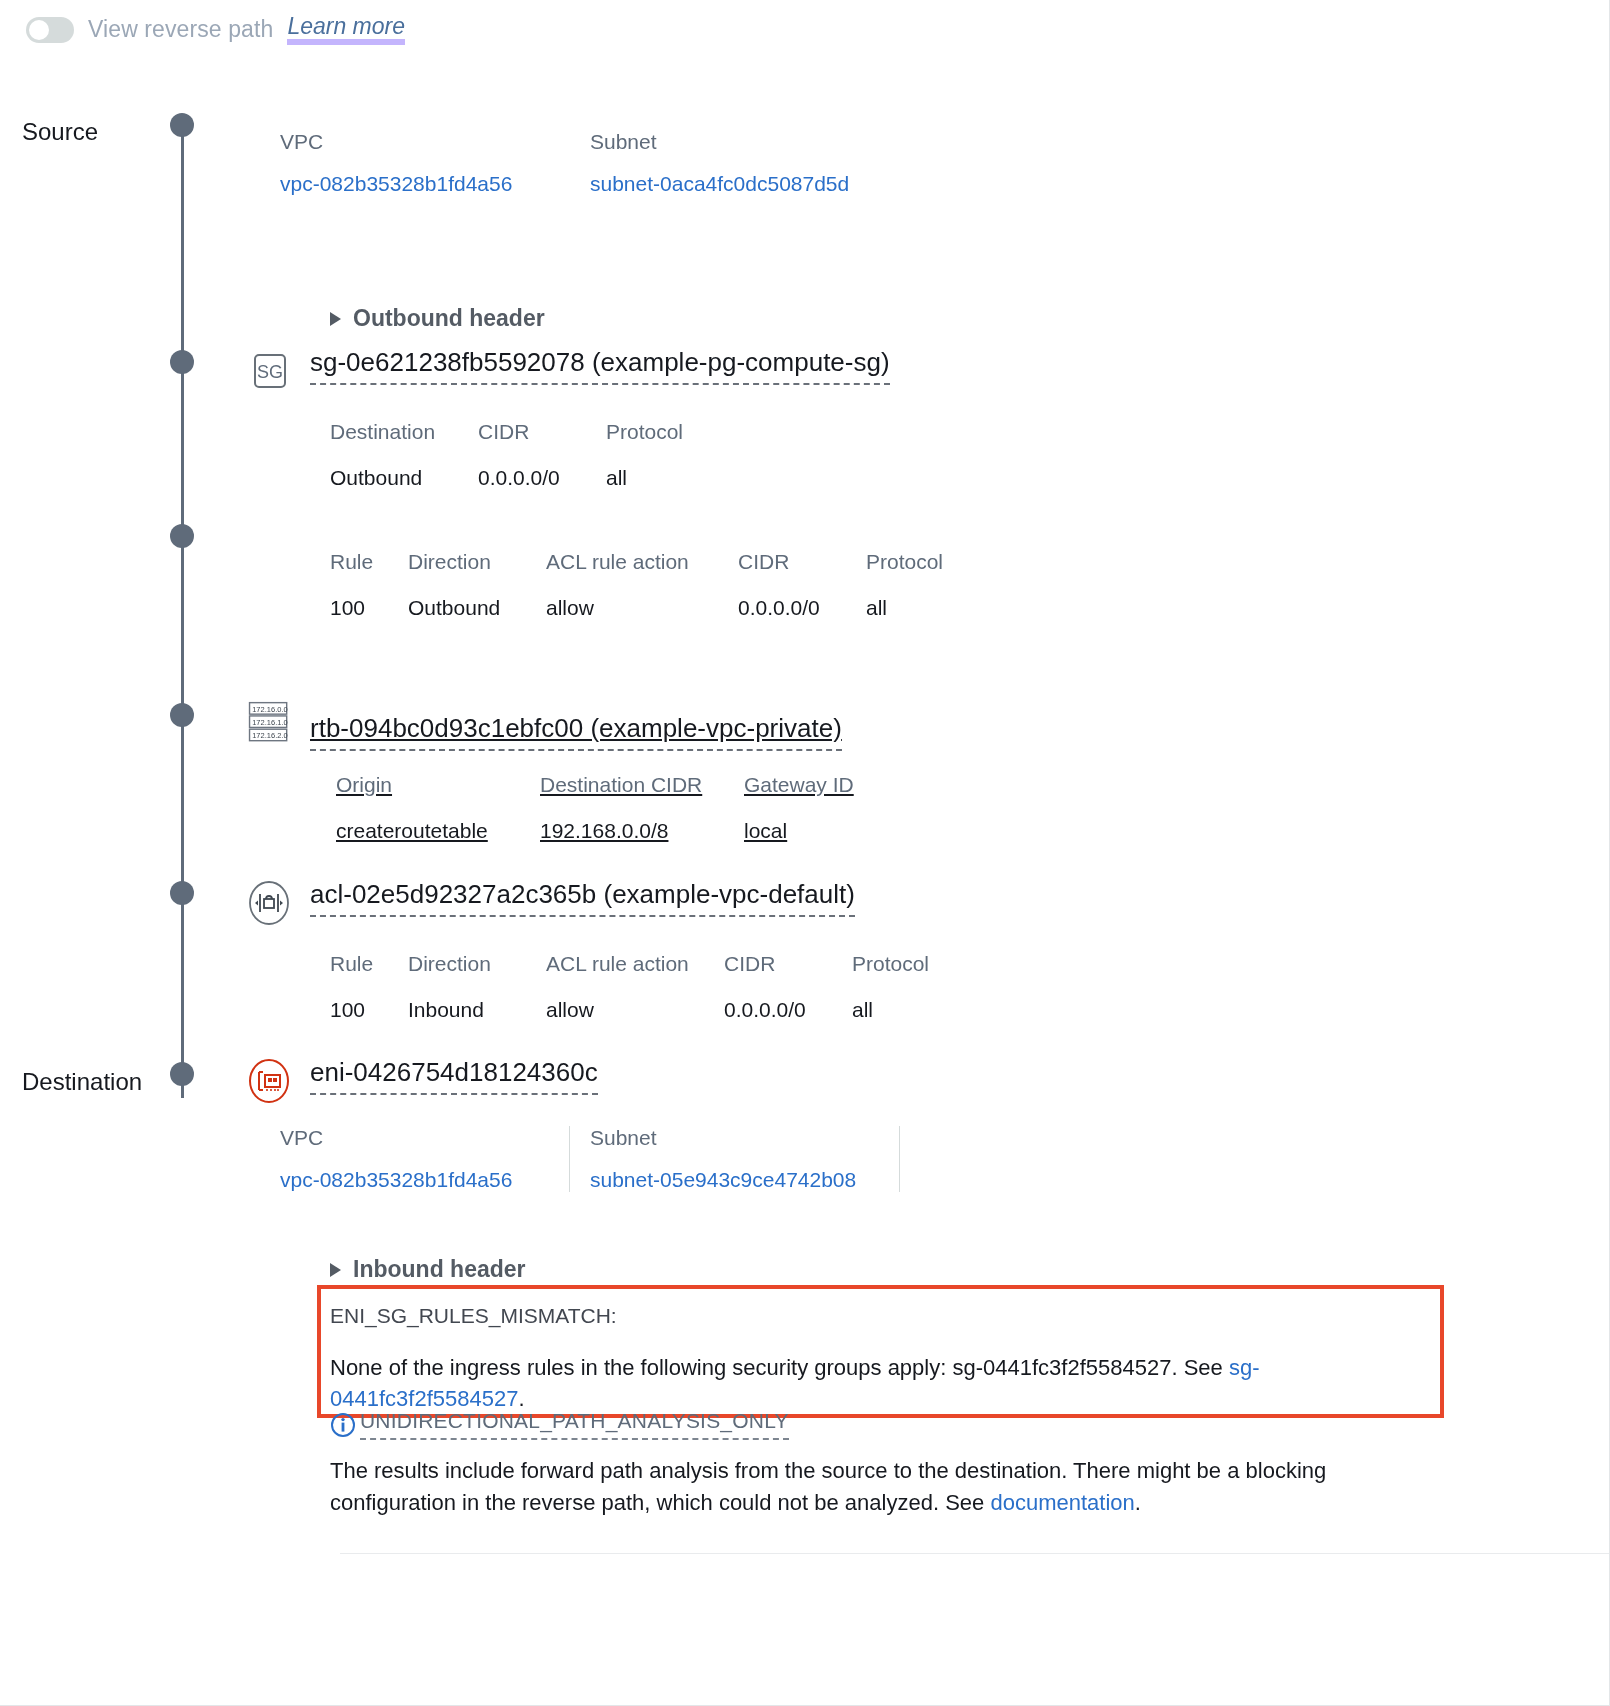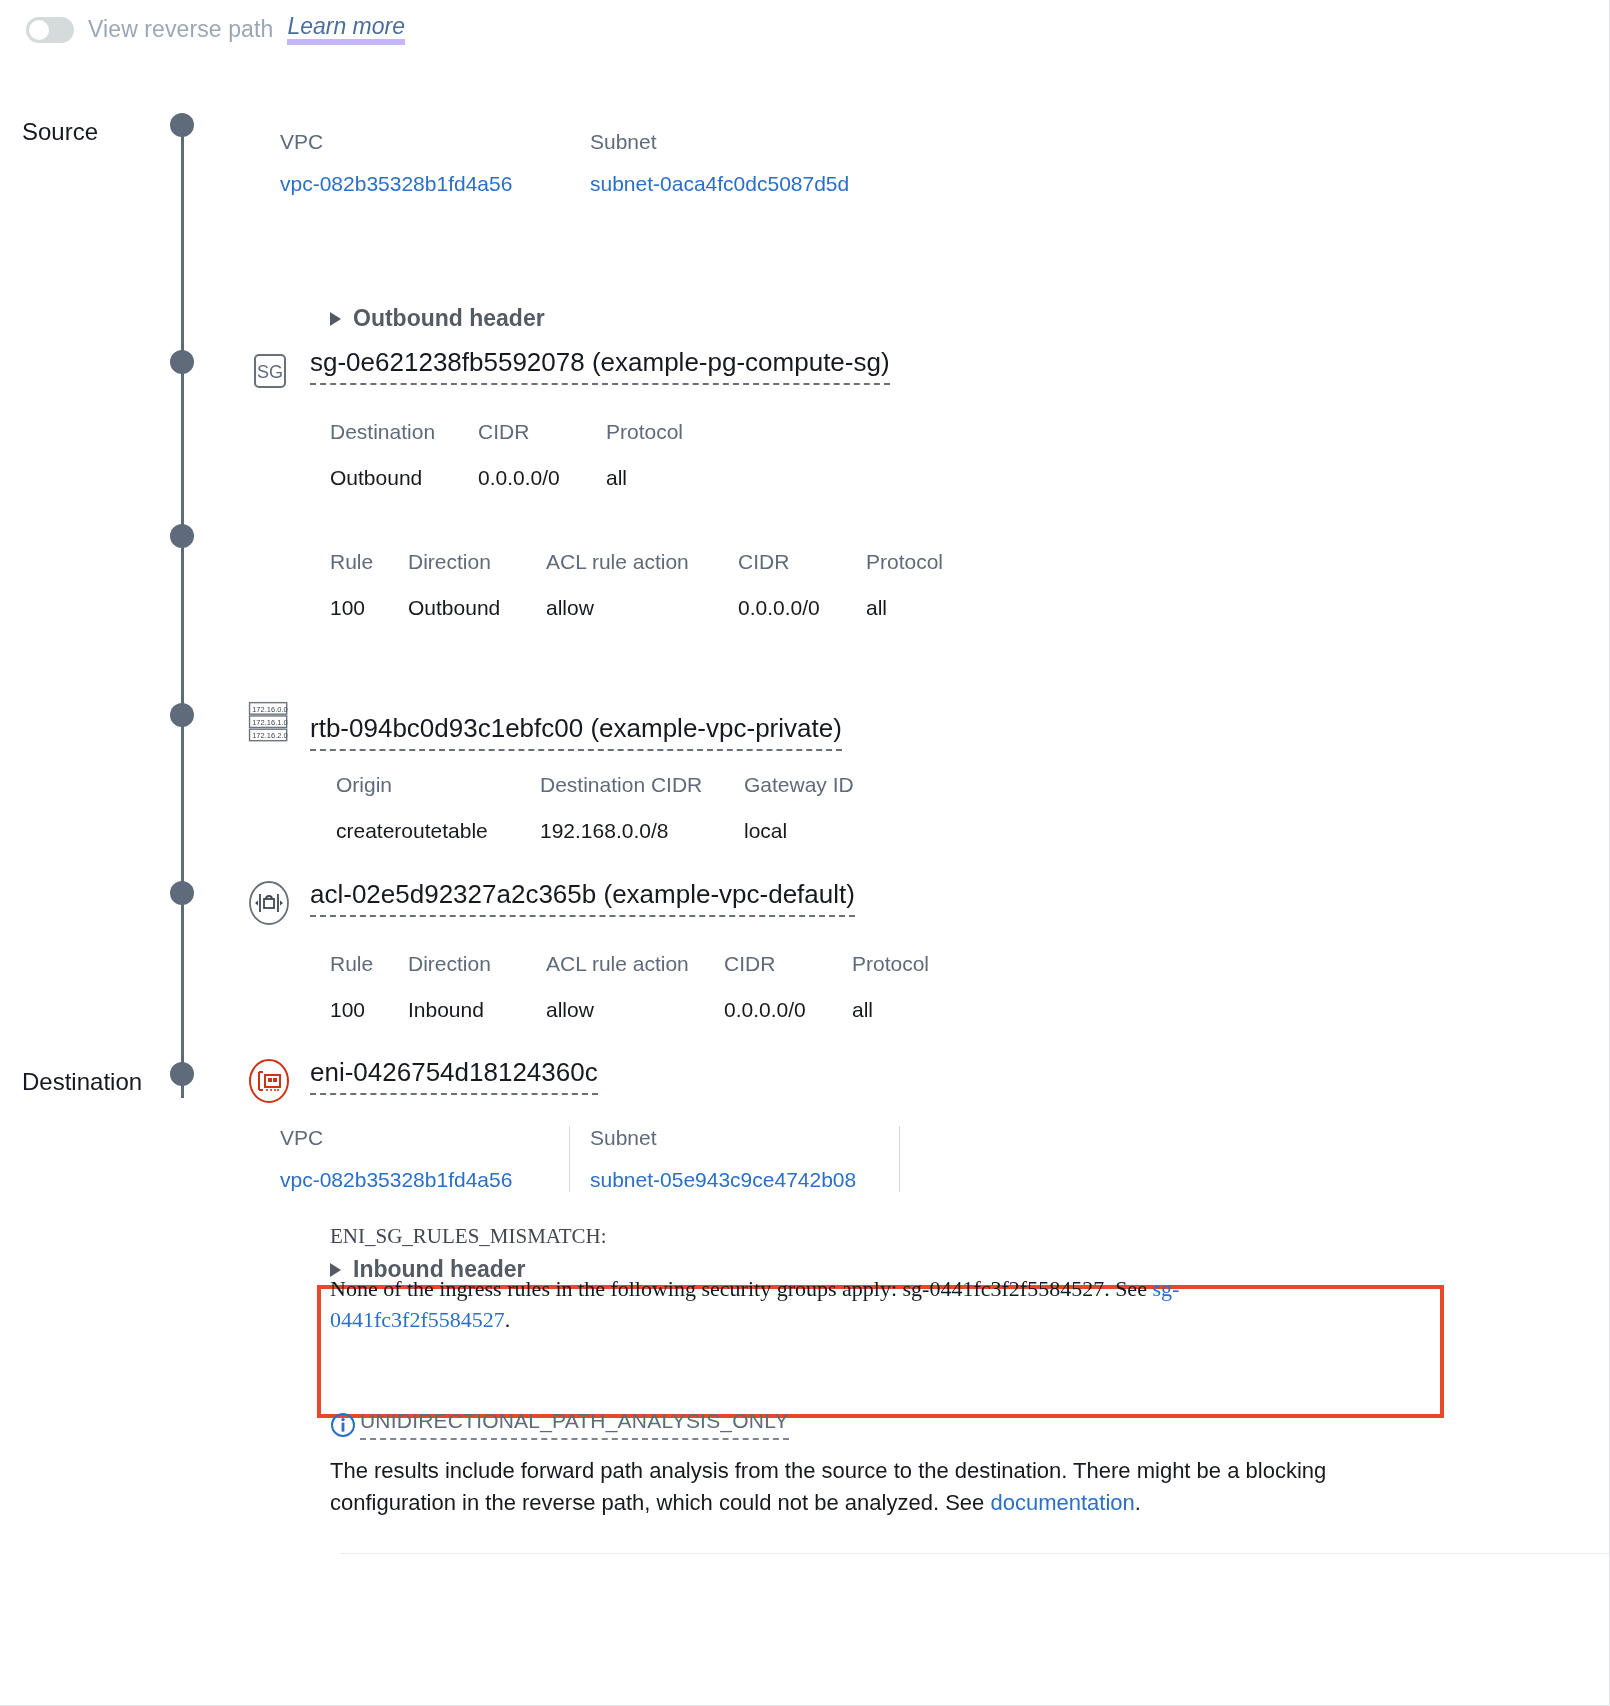--- a/index.html
+++ b/index.html
@@ -158,23 +158,22 @@
     left: 317px;
     top: 1285px;
     width: 1127px;
     height: 133px;
     border: 4px solid #e8472a;
     background: #ffffff;
   }
   .finding-block {
     position: absolute;
     left: 330px;
-    top: 1224px;
+    top: 1304px;
     width: 1090px;
-    font-family: Liberation Serif, serif;
   }
   .finding-code {
     font-size: 21px;
     color: #424750;
     margin-bottom: 24px;
   }
   .finding-text {
     font-size: 22px;
     color: #16191f;
     line-height: 1.42;
@@ -300,21 +299,21 @@
       <div class="sub-head">CIDR</div>
       <div class="sub-head">Protocol</div>
       <div class="sub-val">100</div>
       <div class="sub-val">Outbound</div>
       <div class="sub-val">allow</div>
       <div class="sub-val">0.0.0.0/0</div>
       <div class="sub-val">all</div>
     </div>
   </div>
 
-  <div class="node" style="top:700px;">
+  <div class="node" style="top:700px;text-decoration:underline;">
     <div class="node-head">
       <span class="node-icon">
         <svg width="52" height="52" viewBox="0 0 52 52">
           <rect x="4" y="3" width="42" height="13" fill="none" stroke="#6e7681" stroke-width="1.6"></rect>
           <rect x="4" y="18" width="42" height="13" fill="none" stroke="#6e7681" stroke-width="1.6"></rect>
           <rect x="4" y="33" width="42" height="13" fill="none" stroke="#6e7681" stroke-width="1.6"></rect>
           <text x="7" y="13" font-family="Liberation Sans, sans-serif" font-size="8.5" fill="#3f4750">172.16.0.0</text>
           <text x="7" y="28" font-family="Liberation Sans, sans-serif" font-size="8.5" fill="#3f4750">172.16.1.0</text>
           <text x="7" y="43" font-family="Liberation Sans, sans-serif" font-size="8.5" fill="#3f4750">172.16.2.0</text>
         </svg>

